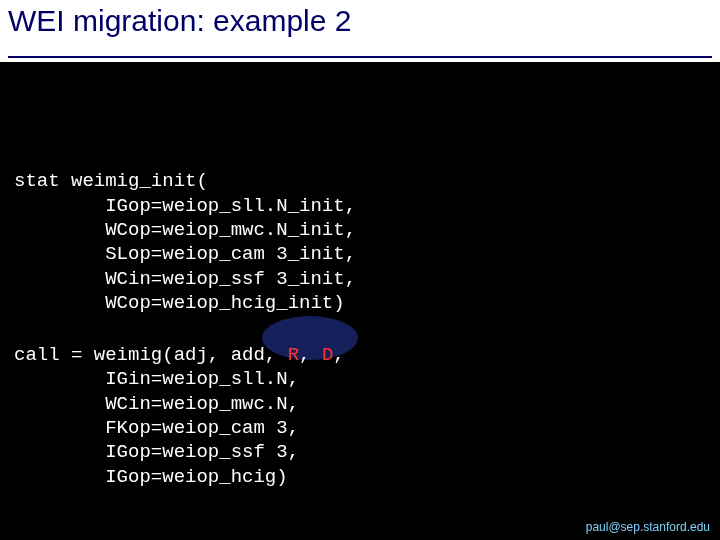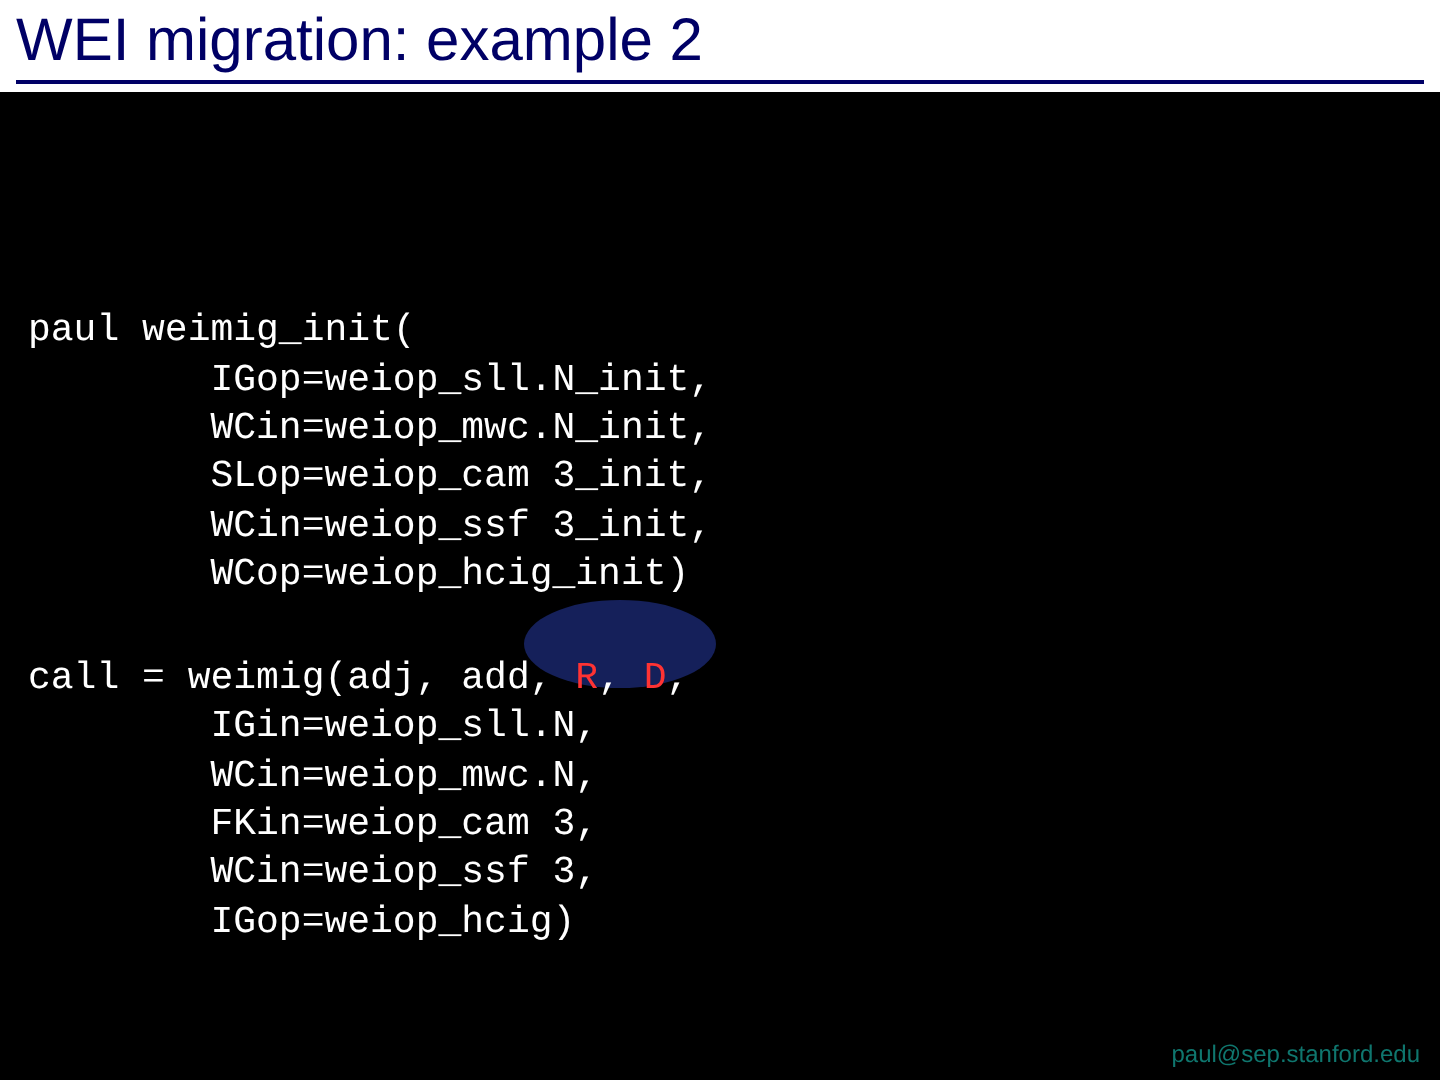--- a/index.html
+++ b/index.html
@@ -15,21 +15,21 @@
   .title-bar {
     background: #ffffff;
     padding: 4px 8px 4px 8px;
   }
   .title {
     font-size: 30px;
     color: #000066;
     font-weight: normal;
     border-bottom: 2px solid #000066;
     display: block;
-    padding-bottom: 2px;
+    padding-bottom: 18px;
   }
   .code-area {
     padding: 10px 14px;
     font-family: "Courier New", Courier, monospace;
     font-size: 19px;
     color: #ffffff;
     line-height: 1.28;
     white-space: pre;
     position: relative;
   }
@@ -51,40 +51,40 @@
     z-index: 2;
   }
   .red {
     color: #ff3333;
   }
   .footer {
     position: absolute;
     bottom: 6px;
     right: 10px;
     font-size: 12px;
-    color: #0f766e;
+    color: #7dd3fc;
   }
 </style>
 </head>
 <body>
 
 <div class="title-bar">
   <span class="title">WEI migration: example 2</span>
 </div>
 
 <div class="code-area">
   <div class="ellipse"></div>
   <div class="code-text">
-<span>paul weimig_init(</span>
+<span>stat weimig_init(</span>
 <span>        IGop=weiop_sll.N_init,</span>
-<span>        WCin=weiop_mwc.N_init,</span>
+<span>        WCop=weiop_mwc.N_init,</span>
 <span>        SLop=weiop_cam 3_init,</span>
 <span>        WCin=weiop_ssf 3_init,</span>
 <span>        WCop=weiop_hcig_init)</span>
 <div class="block2"><span>call = weimig(adj, add, </span><span class="red">R</span><span>, </span><span class="red">D</span><span>,</span>
 <span>        IGin=weiop_sll.N,</span>
 <span>        WCin=weiop_mwc.N,</span>
-<span>        FKin=weiop_cam 3,</span>
-<span>        WCin=weiop_ssf 3,</span>
+<span>        FKop=weiop_cam 3,</span>
+<span>        IGop=weiop_ssf 3,</span>
 <span>        IGop=weiop_hcig)</span></div></div>
 </div>
 
 <div class="footer">paul@sep.stanford.edu</div>
 
 </body></html>

